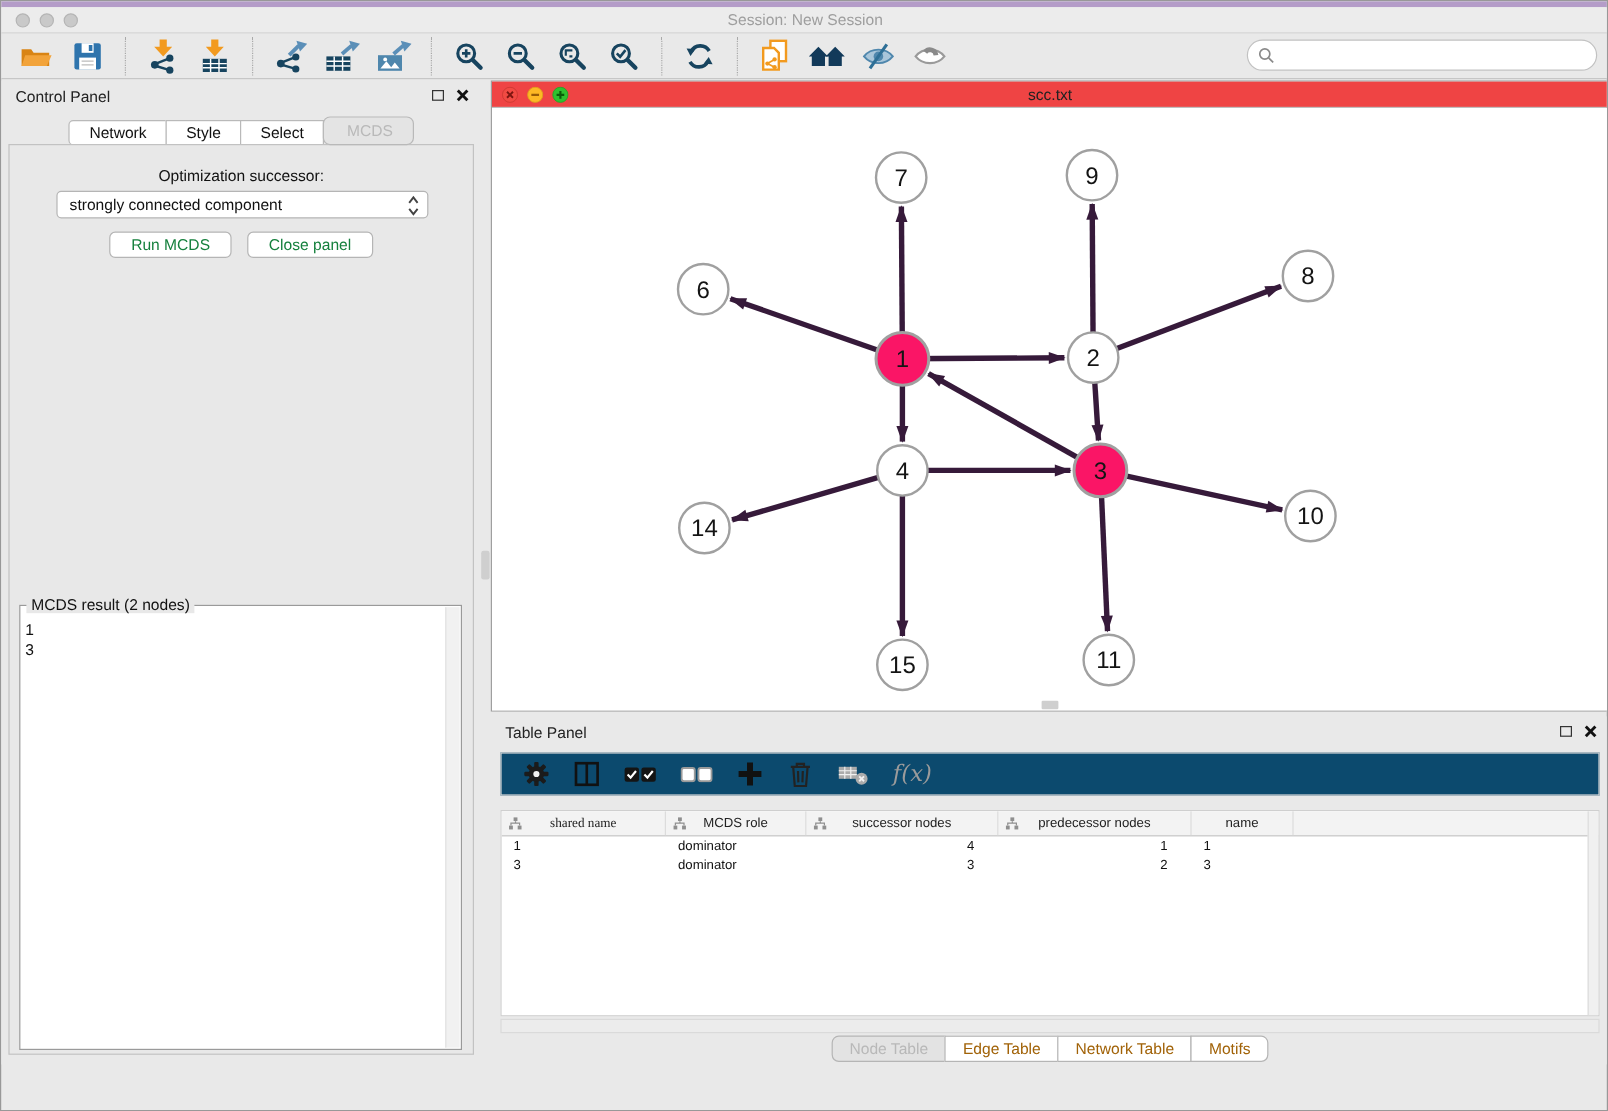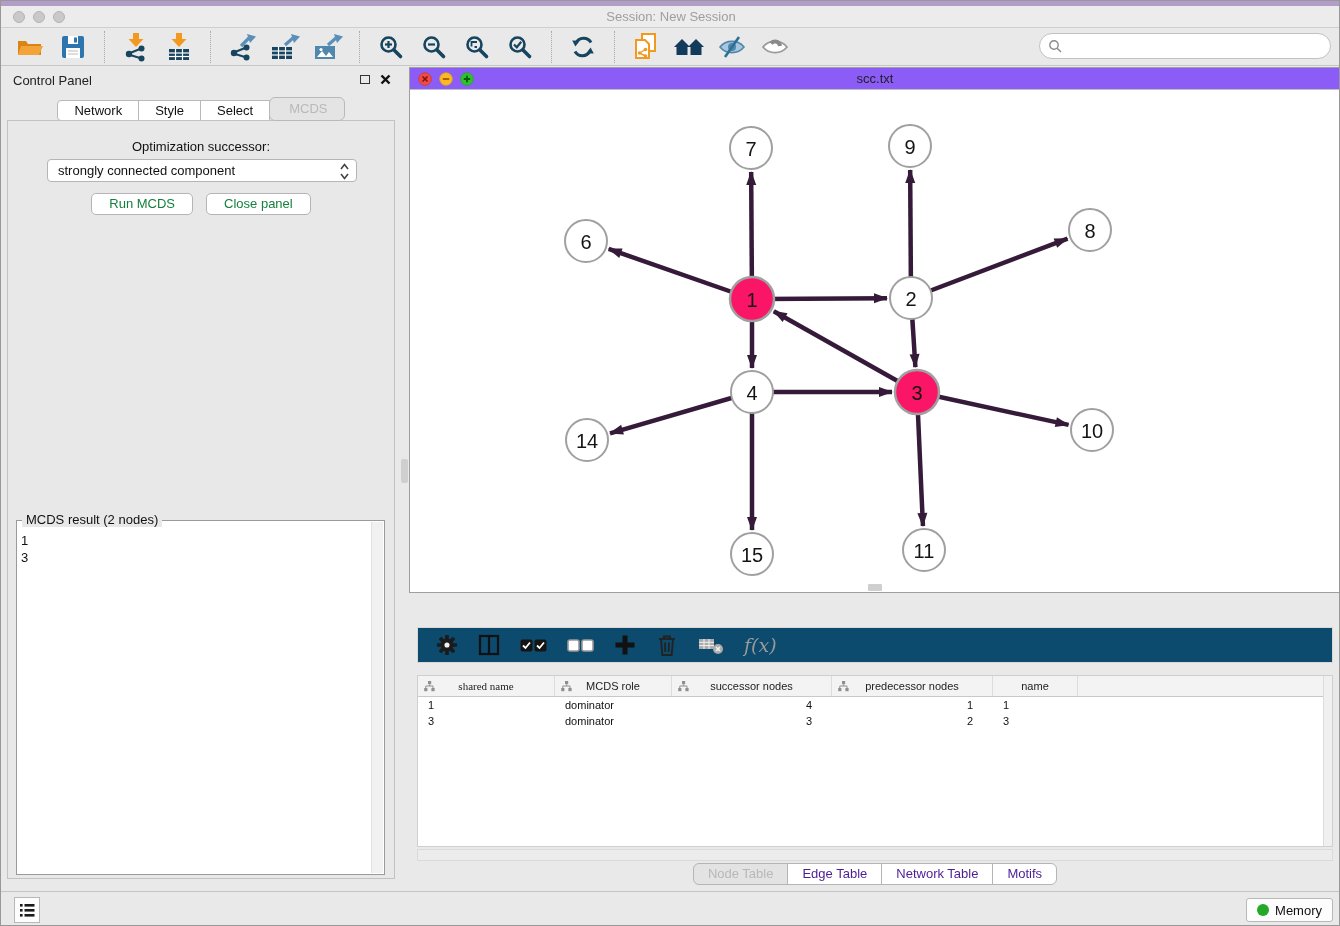--- a/index.html
+++ b/index.html
@@ -30,48 +30,48 @@
   .ctabs-row { position:absolute; left:0; top:30px; width:100%; display:flex; justify-content:center; align-items:flex-end; height:24px; }
   .ctab { height:21px; line-height:19px; padding:0 16px; background:#fff; border:1px solid #b9b9b9; font-size:13px; color:#111; margin-left:-1px; }
   .ctab:first-child { border-radius:4px 0 0 4px; margin-left:0; }
   .ctab.active { height:24px; line-height:22px; border-radius:6px; background:#e4e4e4; color:#b9b9b9; z-index:2; position:relative;padding-left:19px; }
   .cp-content { position:absolute; left:6px; right:6px; top:53px; bottom:8px; border:1px solid #c2c2c2; background:#e8e8e8; }
   .opt-label { position:absolute; left:0; right:0; top:18px; text-align:center; font-size:13px; color:#111; }
   .criterion-select { position:absolute; left:39px; top:38px; width:310px; height:23px; background:#fff; border:1px solid #b5b5b5; border-radius:4px; font-size:13px; line-height:21px; padding-left:10px; color:#111; }
   .sel-arrows { position:absolute; right:7px; top:3px; }
   .cp-buttons { position:absolute; left:0; right:0; top:72px; display:flex; justify-content:center; gap:13px; }
   .cp-btn { height:22px; padding:0 17px; background:#fff; border:1px solid #b5b5b5; border-radius:5px; font-size:13px; line-height:20px; color:#15803d; }
-  .mcds-box { position:absolute; left:8px; right:9px; top:375px; bottom:3px;margin-top:16px; }
+  .mcds-box { position:absolute; left:8px; right:9px; top:375px; bottom:3px; }
   .mcds-inner { position:absolute; left:0; right:0; top:8px; bottom:0; background:#fff; border:1px solid #9a9a9a; }
   .mcds-legend { position:absolute; left:6px; top:0; background:#e8e8e8; padding:0 4px; font-size:13px; color:#111; z-index:2; }
   .mcds-text { position:absolute; left:4px; top:11px; font-size:13px; line-height:17px; white-space:pre; color:#111; }
   .mcds-scroll { position:absolute; right:1px; top:1px; bottom:1px; width:12px; background:#f1f1f1; border-left:1px solid #e2e2e2; }
 
   
   .network-window { position:absolute; left:408px; top:66px; width:932px; height:526px; border:1px solid #9f9f9f; background:#fff; }
-  .nw-titlebar { position:absolute; left:0; top:0; right:0; height:22px; background:#8b5cf6; border-bottom:1px solid #bfbfbf; }
+  .nw-titlebar { position:absolute; left:0; top:0; right:0; height:22px; background:#ef4444; border-bottom:1px solid #bfbfbf; }
   .nw-title { position:absolute; left:0; right:0; top:0; height:22px; line-height:21px; text-align:center; font-size:13px; color:#222; }
   .nw-lights { position:absolute; left:8px; top:4px; display:flex; gap:7px; }
   .nw-canvas { position:absolute; left:0; top:22px; right:0; bottom:0; background:#fff; }
   .nw-grip { position:absolute; left:50%; bottom:1px; width:14px; height:7px; margin-left:-7px; background:#cfcfcf; border-radius:1px; }
   .split-grip { position:absolute; left:400px; top:458px; width:7px; height:24px; background:#cfcfcf; border-radius:2px; }
 
   
   .table-panel { position:absolute; left:408px; top:596px; width:932px; height:290px; background:#e9e9e9; }
   .tp-toolbar { position:absolute; left:8px; right:8px; top:30px; height:36px; background:#0c4a6e; border:1px solid #d8d8d8; display:flex; align-items:center; gap:20px; padding-left:18px; }
   .tp-table { position:absolute; left:8px; right:8px; top:78px; height:172px; background:#fff; border:1px solid #cfcfcf; overflow:hidden; }
   .tp-vscroll { position:absolute; right:0; top:0; bottom:0; width:9px; background:#f0f0f0; border-left:1px solid #dcdcdc; }
   .thead-row { display:flex; height:21px; background:#f3f3f3; border-bottom:1px solid #c8c8c8; }
   .th-cell { position:relative; border-right:1px solid #dcdcdc; font-size:11px; color:#222; display:flex; align-items:center; justify-content:center; }
   .th-cell .sort-ic { position:absolute; left:6px; top:5px; }
   .trow { display:flex; height:16px; }
   .td-cell { font-size:11px; color:#111; line-height:16px; padding:0 10px; overflow:hidden; }
   .tp-hscroll { position:absolute; left:8px; right:8px; top:252px; height:12px; background:#ececec; border:1px solid #dadada; }
   .tp-tabs { position:absolute; left:0; right:0; top:266px; display:flex; justify-content:center; }
-  .ttab { height:22px; line-height:20px; padding:0 14px; background:#fff; border:1px solid #b5b5b5; font-size:13px; color:#4c1d95; margin-left:-1px; }
+  .ttab { height:22px; line-height:20px; padding:0 14px; background:#fff; border:1px solid #b5b5b5; font-size:13px; color:#a16207; margin-left:-1px; }
   .ttab:first-child { border-radius:6px 0 0 6px; margin-left:0; }
   .ttab:last-child { border-radius:0 6px 6px 0; }
   .ttab.disabled { background:#e3e3e3; color:#b8b8b8; }
 
   
   .status-bar { position:absolute; left:0; top:890px; width:1340px; height:36px; background:#e9e9e9; border-top:1px solid #c4c4c4; }
   .sb-left-btn { position:absolute; left:13px; top:5px; width:26px; height:26px; background:#fdfdfd; border:1px solid #b8b8b8; display:flex; align-items:center; justify-content:center; }
   .memory-btn { position:absolute; right:8px; top:6px; height:24px; background:#fdfdfd; border:1px solid #b8b8b8; border-radius:3px; display:flex; align-items:center; gap:6px; padding:0 10px; font-size:13px; color:#111; }
   .mem-dot { width:12px; height:12px; border-radius:50%; background:#23a827; }
 
@@ -359,20 +359,30 @@
             <text x="342" y="465" text-anchor="middle" dominant-baseline="central" font-size="20" fill="#141414">15</text>
             <circle cx="514" cy="460" r="21" fill="#ffffff" stroke="#a0a0a0" stroke-width="2"></circle>
             <text x="514" y="461" text-anchor="middle" dominant-baseline="central" font-size="20" fill="#141414">11</text>
           </g>
       </svg>
       <div class="nw-grip"></div>
     </div>
   </div>
 
   <div class="table-panel">
+    <div class="panel-header">
+      <span class="panel-title">Table Panel</span>
+      <span class="panel-header-icons">
+        <span class="hdr-float"></span>
+        <svg width="11" height="11" viewBox="0 0 11 11">
+            <line x1="1.5" y1="1.5" x2="9.5" y2="9.5" stroke="#111" stroke-width="2.4"></line>
+            <line x1="9.5" y1="1.5" x2="1.5" y2="9.5" stroke="#111" stroke-width="2.4"></line>
+          </svg>
+      </span>
+    </div>
     <div class="tp-toolbar">
       <span>
         <svg width="22" height="22" viewBox="0 0 24 24">
             <g fill="#1b1b1b">
               <rect x="10" y="1" width="4" height="6" rx="1"></rect>
               <rect x="10" y="1" width="4" height="6" rx="1" transform="rotate(45 12 12)"></rect>
               <rect x="10" y="1" width="4" height="6" rx="1" transform="rotate(90 12 12)"></rect>
               <rect x="10" y="1" width="4" height="6" rx="1" transform="rotate(135 12 12)"></rect>
               <rect x="10" y="1" width="4" height="6" rx="1" transform="rotate(180 12 12)"></rect>
               <rect x="10" y="1" width="4" height="6" rx="1" transform="rotate(225 12 12)"></rect>
@@ -494,32 +504,14 @@
     </div>
     <div class="tp-hscroll"></div>
     <div class="tp-tabs">
         <div class="ttab disabled">Node Table</div>
         <div class="ttab">Edge Table</div>
         <div class="ttab">Network Table</div>
         <div class="ttab">Motifs</div>
       </div>
   </div>
 
-  <div class="status-bar">
-    <div class="sb-left-btn">
-      <svg width="16" height="15" viewBox="0 0 16 15">
-          <g fill="#1b1b1b">
-            <rect x="1" y="1" width="2.6" height="2.6"></rect>
-            <rect x="5.5" y="1" width="10" height="2.6"></rect>
-            <rect x="1" y="6" width="2.6" height="2.6"></rect>
-            <rect x="5.5" y="6" width="10" height="2.6"></rect>
-            <rect x="1" y="11" width="2.6" height="2.6"></rect>
-            <rect x="5.5" y="11" width="10" height="2.6"></rect>
-          </g>
-        </svg>
-    </div>
-    <div class="memory-btn">
-      <span class="mem-dot"></span>
-      <span>Memory</span>
-    </div>
-  </div>
 
 </div>
 
 </body></html>

